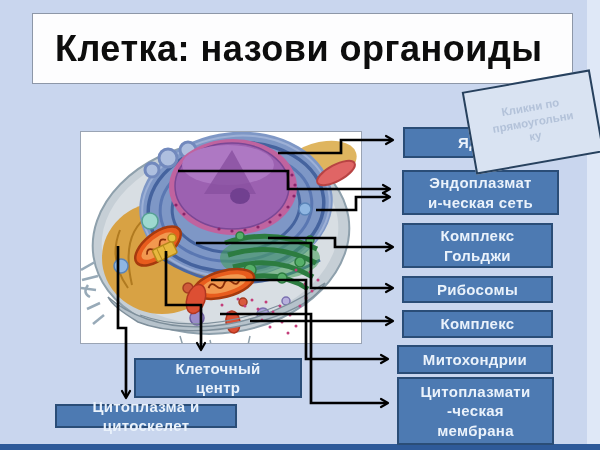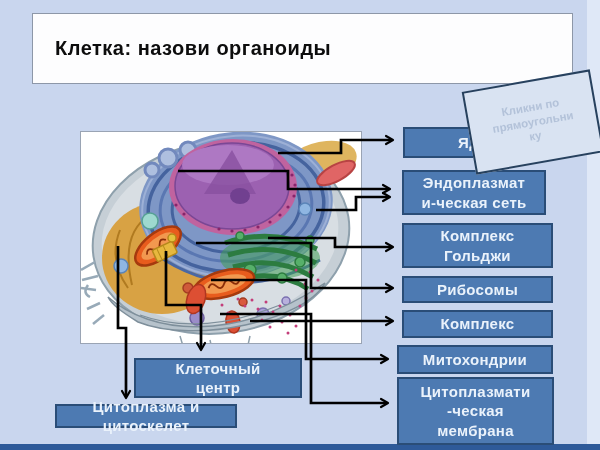--- a/index.html
+++ b/index.html
@@ -7,34 +7,34 @@
     position:relative; width:600px; height:450px;
     background:#c9d6ee; overflow:hidden;
     font-family:"Liberation Sans", sans-serif;
   }
   .right-strip { position:absolute; right:0; top:0; width:13px; height:450px; background:#dfe8f7; }
   .bottom-bar  { position:absolute; left:0; top:444px; width:600px; height:6px; background:#2e5a99; }
   .title-box {
     position:absolute; left:32px; top:13px; width:541px; height:71px;
     background:#fdfdfe; border:1px solid #8d97a8; box-sizing:border-box;
     display:flex; align-items:center; padding-left:22px;
-    font-weight:bold; font-size:20px; color:#0d0d0d; letter-spacing:.5px;
+    font-weight:bold; font-size:36px; color:#0d0d0d; letter-spacing:.5px;
   }
   .image-box {
     position:absolute; left:80px; top:131px; width:282px; height:213px;
     background:#ffffff; border:1px solid #9aa4b4; box-sizing:border-box;
   }
   .label {
     position:absolute; background:#4d7ab2; border:2px solid #2a4d77; box-sizing:border-box;
     color:#eaf2fb; font-weight:bold; font-size:15px; line-height:1.3;
     text-align:center; display:flex; align-items:center; justify-content:center;
     white-space:pre-line; letter-spacing:.3px; cursor:pointer;
   }
   #lbl-nucleus      { left:403px; top:127px; width:150px; height:31px; }
-  #lbl-er           { left:402px; top:170px; width:144px; height:45px; }
+  #lbl-er           { left:402px; top:170px; width:157px; height:45px; }
   #lbl-golgi        { left:402px; top:223px; width:151px; height:45px; }
   #lbl-ribosomes    { left:402px; top:276px; width:151px; height:27px; }
   #lbl-lysosomes    { left:402px; top:310px; width:151px; height:28px; }
   #lbl-mitochondria { left:397px; top:345px; width:156px; height:29px; }
   #lbl-membrane     { left:397px; top:377px; width:157px; height:68px; }
   #lbl-center       { left:134px; top:358px; width:168px; height:40px; }
   #lbl-cytoplasm    { left:55px;  top:404px; width:182px; height:24px; }
   .sticker {
     position:absolute; left:468px; top:80px; width:130px; height:84px;
     background:#d9e3f2; border:2px solid #27415e; box-sizing:border-box;

